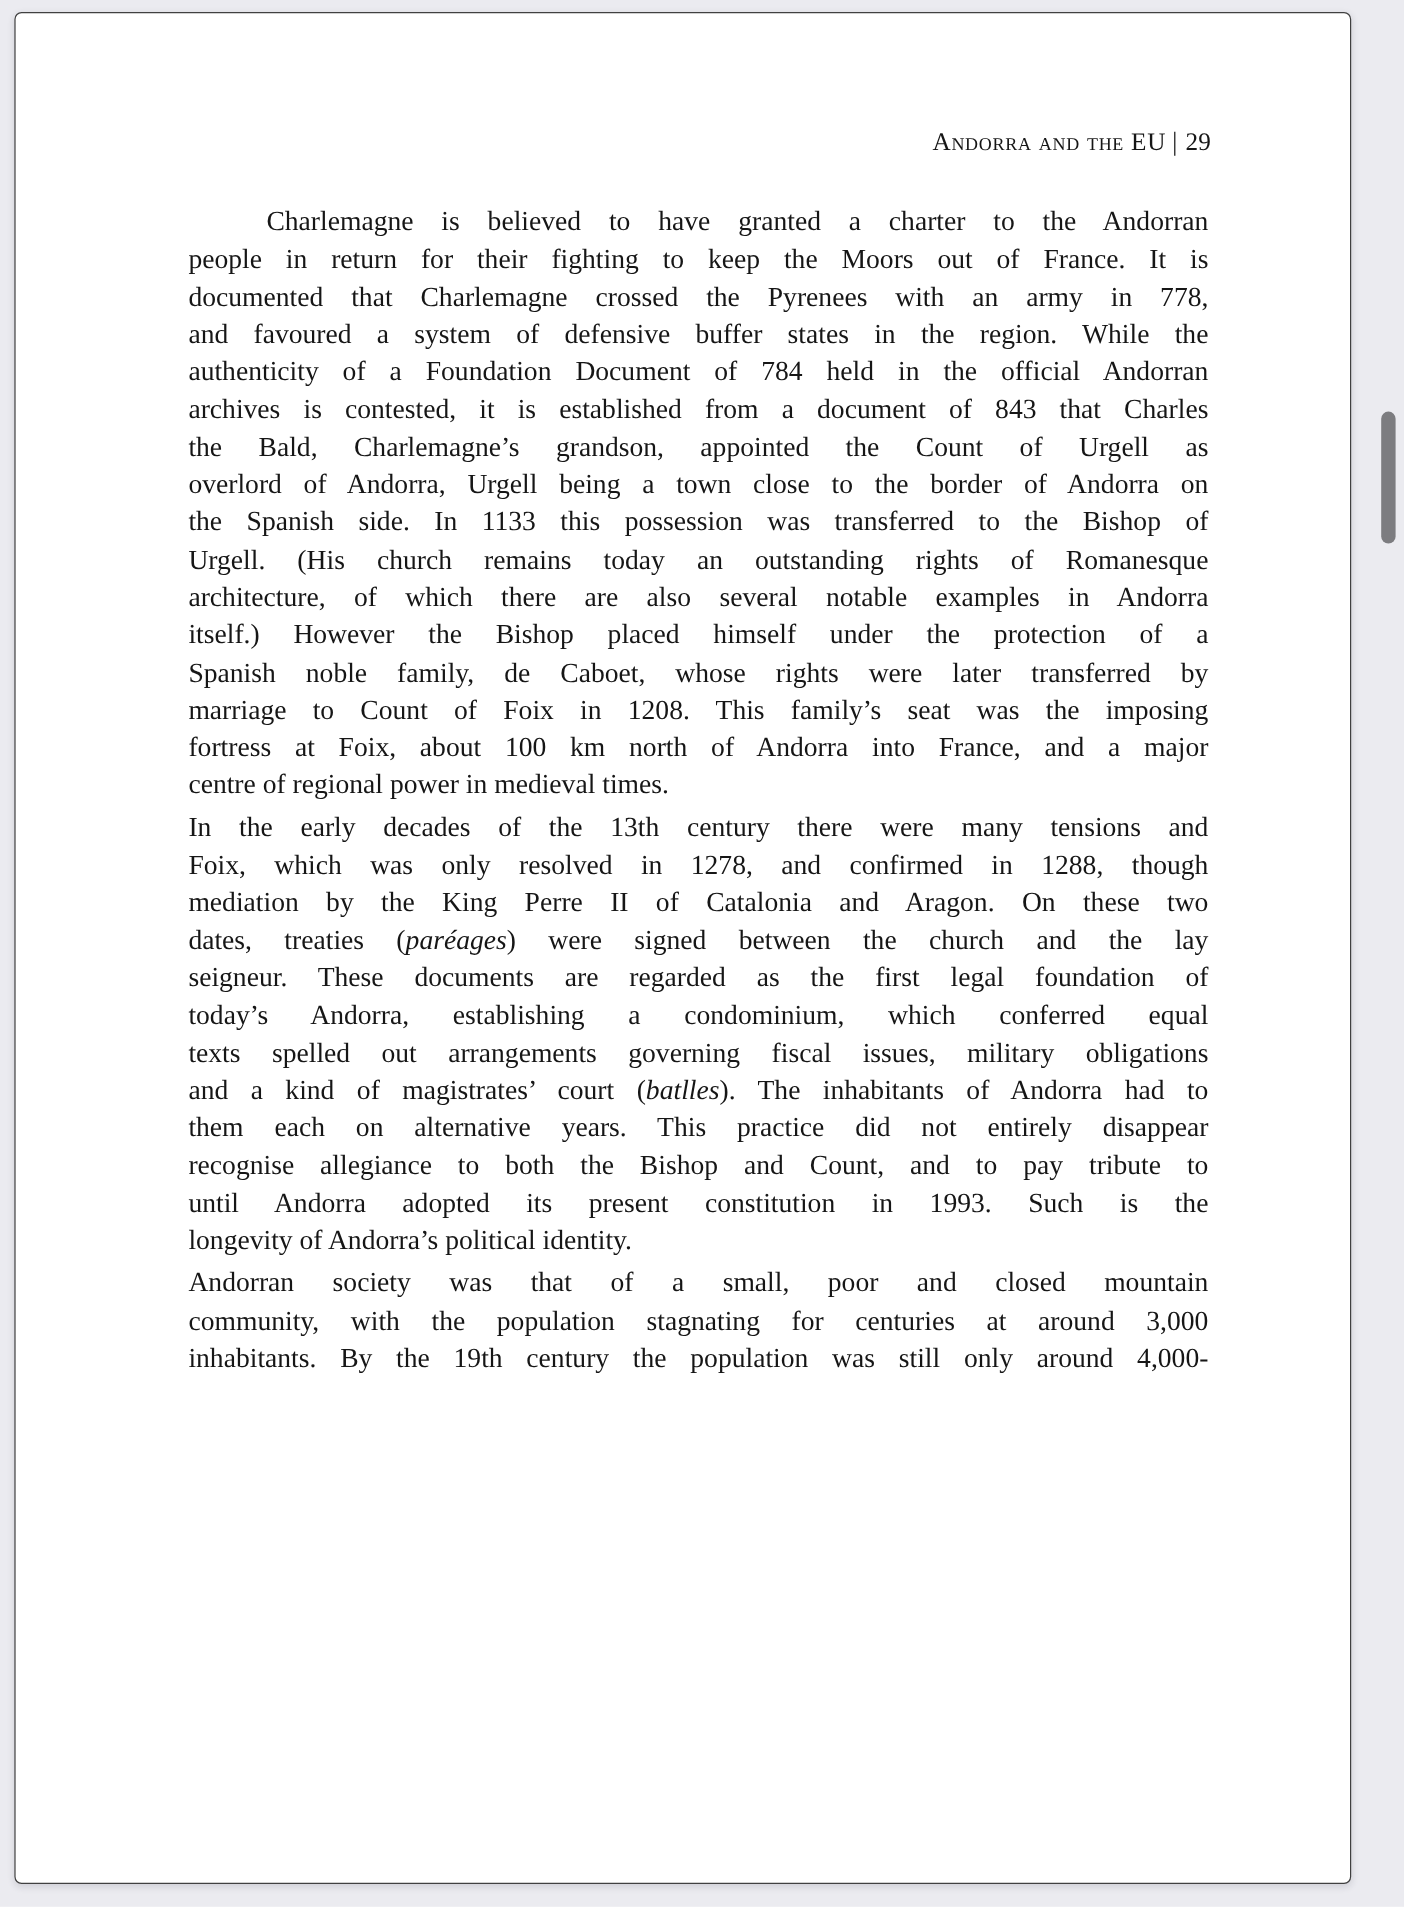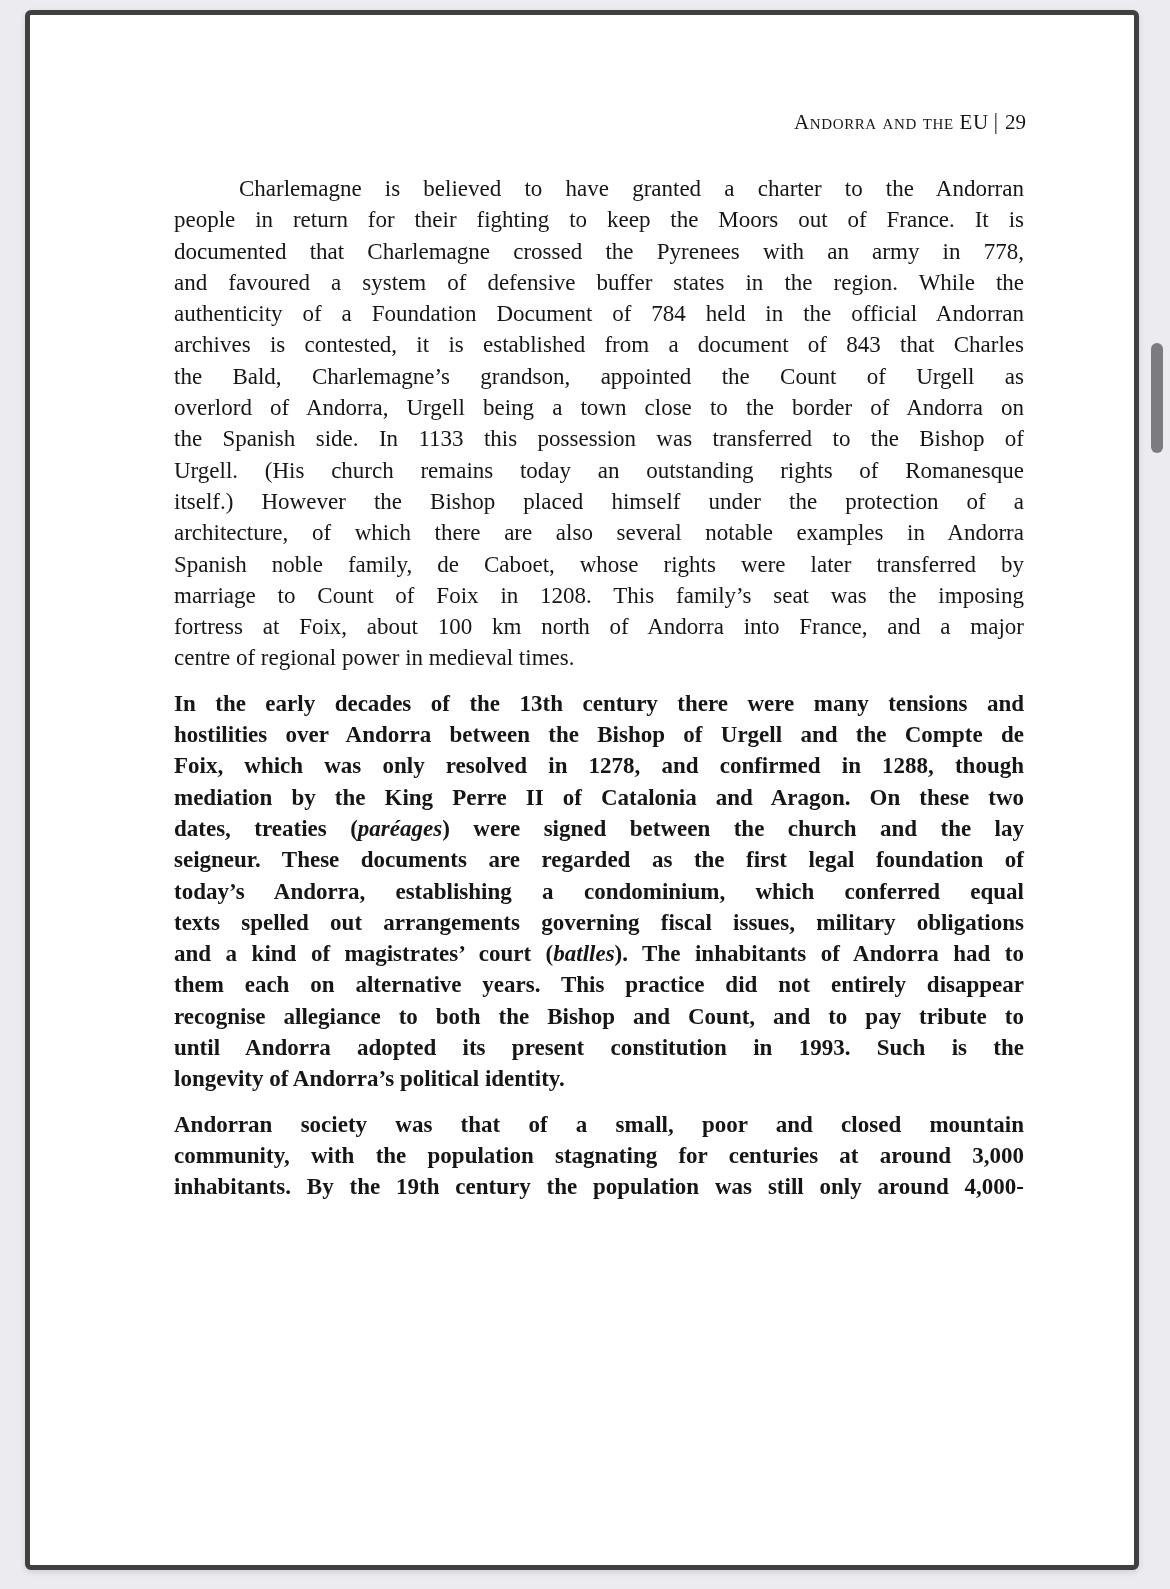--- a/index.html
+++ b/index.html
@@ -10,27 +10,27 @@
   body {
     position: relative;
     width: 1170px;
     height: 1589px;
     background: var(--app-bg, #ebebf0);
     font-family: "Liberation Serif", serif;
     overflow: hidden;
   }
   .page {
     position: absolute;
-    left: 25px;
+    left: 12px;
     top: 10px;
     width: 1114px;
     height: 1560px;
     box-sizing: border-box;
     background: var(--page-bg, #ffffff);
-    border: 5px solid #404040;
+    border: 1px solid #404040;
     border-radius: 6px;
     box-shadow: 0 2px 6px rgba(40, 40, 60, 0.14);
   }
   .page-header {
     position: absolute;
     top: 94px;
     left: 144px;
     width: 852px;
     text-align: right;
     font-size: 21px;
@@ -50,22 +50,21 @@
   .page-body {
     position: absolute;
     left: 144px;
     top: 158px;
     width: 850px;
     font-size: 23px;
     line-height: 31.3px;
     color: var(--text-color, #161616);
   }
   .para + .para {
-    margin-top: 14px;
-    font-weight: bold;
+    margin-top: 4px;
   }
   .line {
     text-align: justify;
     text-align-last: justify;
   }
   .line.last {
     text-align-last: left;
   }
   .line.indent {
     text-indent: 65px;
@@ -92,30 +91,29 @@
         <div class="line indent">Charlemagne is believed to have granted a charter to the Andorran</div>
         <div class="line">people in return for their fighting to keep the Moors out of France. It is</div>
         <div class="line">documented that Charlemagne crossed the Pyrenees with an army in 778,</div>
         <div class="line">and favoured a system of defensive buffer states in the region. While the</div>
         <div class="line">authenticity of a Foundation Document of 784 held in the official Andorran</div>
         <div class="line">archives is contested, it is established from a document of 843 that Charles</div>
         <div class="line">the Bald, Charlemagne’s grandson, appointed the Count of Urgell as</div>
         <div class="line">overlord of Andorra, Urgell being a town close to the border of Andorra on</div>
         <div class="line">the Spanish side. In 1133 this possession was transferred to the Bishop of</div>
         <div class="line">Urgell. (His church remains today an outstanding rights of Romanesque</div>
+        <div class="line">architecture, of which there are also several notable examples in Andorra</div>
         <div class="line">itself.) However the Bishop placed himself under the protection of a</div>
-        <div class="line">architecture, of which there are also several notable examples in Andorra</div>
         <div class="line">Spanish noble family, de Caboet, whose rights were later transferred by</div>
         <div class="line">marriage to Count of Foix in 1208. This family’s seat was the imposing</div>
         <div class="line">fortress at Foix, about 100 km north of Andorra into France, and a major</div>
         <div class="line last">centre of regional power in medieval times.</div>
       </div>
       <div class="para">
         <div class="line">In the early decades of the 13th century there were many tensions and</div>
-        <div class="line">hostilities over Andorra between the Bishop of Urgell and the Compte de</div>
         <div class="line">Foix, which was only resolved in 1278, and confirmed in 1288, though</div>
         <div class="line">mediation by the King Perre II of Catalonia and Aragon. On these two</div>
         <div class="line">dates, treaties (<i>paréages</i>) were signed between the church and the lay</div>
         <div class="line">seigneur. These documents are regarded as the first legal foundation of</div>
         <div class="line">today’s Andorra, establishing a condominium, which conferred equal</div>
         <div class="line">texts spelled out arrangements governing fiscal issues, military obligations</div>
         <div class="line">and a kind of magistrates’ court (<i>batlles</i>). The inhabitants of Andorra had to</div>
         <div class="line">them each on alternative years. This practice did not entirely disappear</div>
         <div class="line">recognise allegiance to both the Bishop and Count, and to pay tribute to</div>
         <div class="line">until Andorra adopted its present constitution in 1993. Such is the</div>

